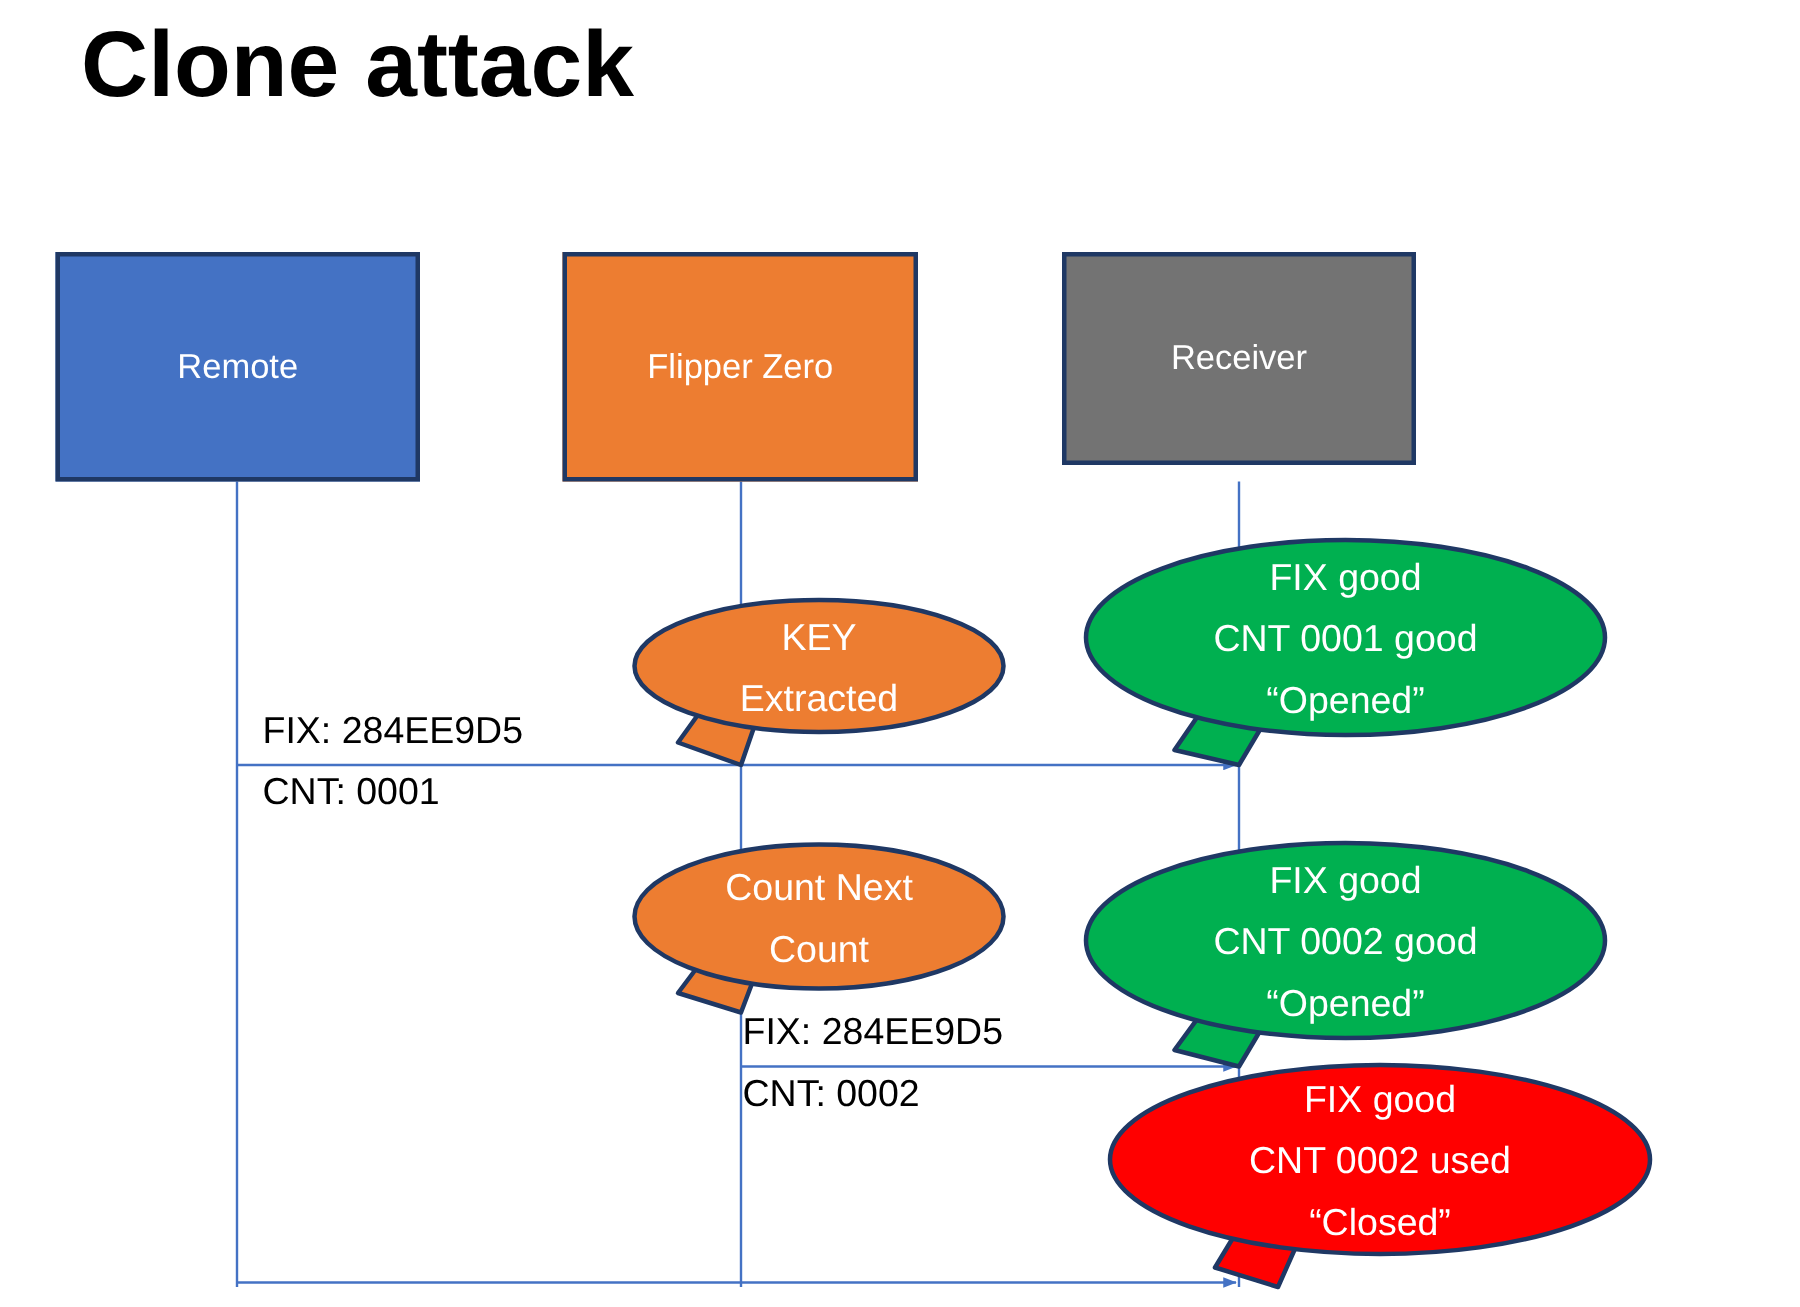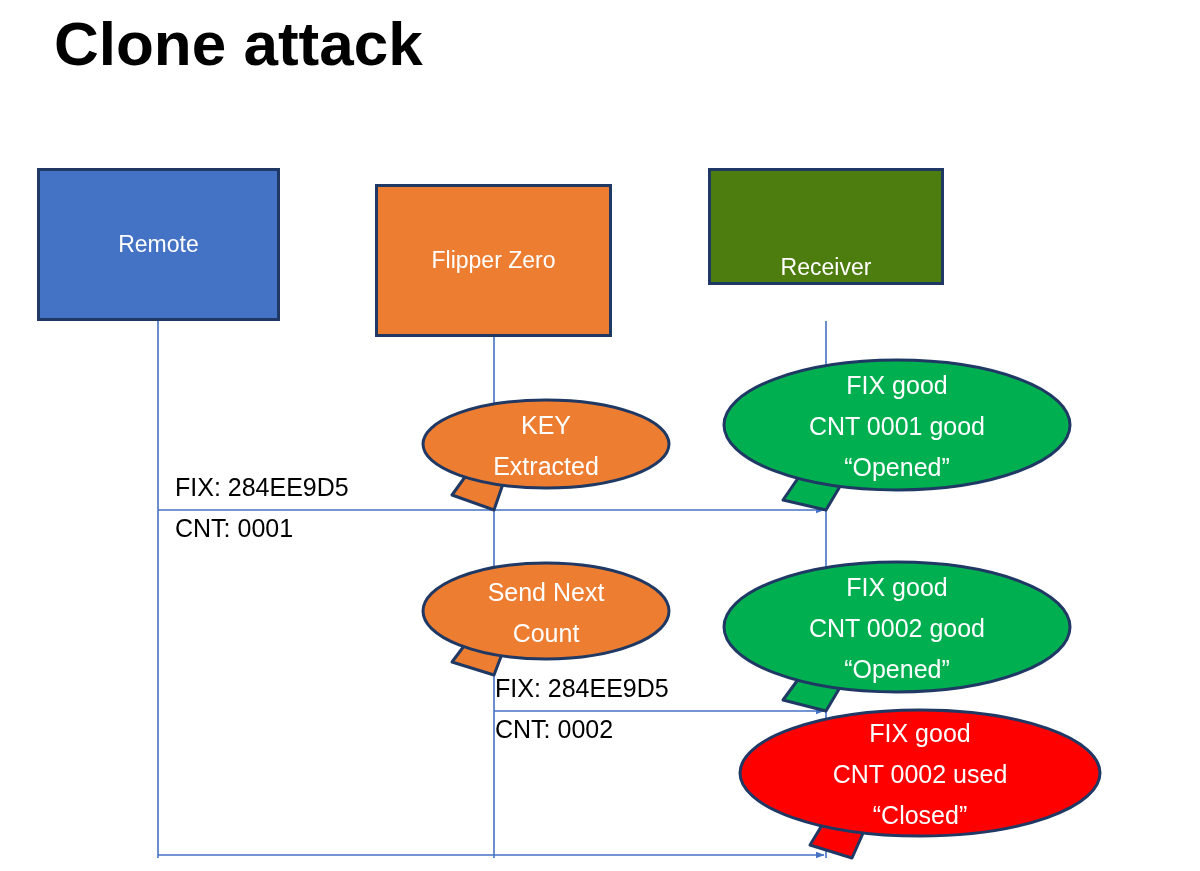--- a/index.html
+++ b/index.html
@@ -109,25 +109,25 @@
       <ellipse cx="920" cy="773" rx="180" ry="63" fill="#ff0000" stroke="#1f3864" stroke-width="3"></ellipse>
     </g>
   </svg>
 
   <div class="title-text">Clone attack</div>
 
   <div class="actor-box" style="left:37px; top:168px; width:243px; height:153px; background:#4472c4;">
     <span class="actor-label">Remote</span>
   </div>
 
-  <div class="actor-box" style="left:375px; top:184px; width:237px; height:153px; background:#ed7d31;">
+  <div class="actor-box" style="left:375px; top:168px; width:237px; height:153px; background:#ed7d31;">
     <span class="actor-label">Flipper Zero</span>
   </div>
 
-  <div class="actor-box" style="left:708px; top:168px; width:236px; height:117px; background:#4d7c0f;align-items:flex-end;">
+  <div class="actor-box" style="left:708px; top:168px; width:236px; height:142px; background:#737373;">
     <span class="actor-label">Receiver</span>
   </div>
 
   <div class="msg-label" style="left:175px; top:473px;">FIX: 284EE9D5</div>
   <div class="msg-label" style="left:175px; top:514px;">CNT: 0001</div>
 
   <div class="msg-label" style="left:495px; top:674px;">FIX: 284EE9D5</div>
   <div class="msg-label" style="left:495px; top:715px;">CNT: 0002</div>
 
   <div class="bubble-text" style="left:423px; top:405px; width:246px;">
@@ -135,21 +135,21 @@
     <div>Extracted</div>
   </div>
 
   <div class="bubble-text" style="left:724px; top:365px; width:346px;">
     <div>FIX good</div>
     <div>CNT 0001 good</div>
     <div>“Opened”</div>
   </div>
 
   <div class="bubble-text" style="left:423px; top:572px; width:246px;">
-    <div>Send Next</div>
+    <div>Count Next</div>
     <div>Count</div>
   </div>
 
   <div class="bubble-text" style="left:724px; top:567px; width:346px;">
     <div>FIX good</div>
     <div>CNT 0002 good</div>
     <div>“Opened”</div>
   </div>
 
   <div class="bubble-text" style="left:740px; top:713px; width:360px;">

